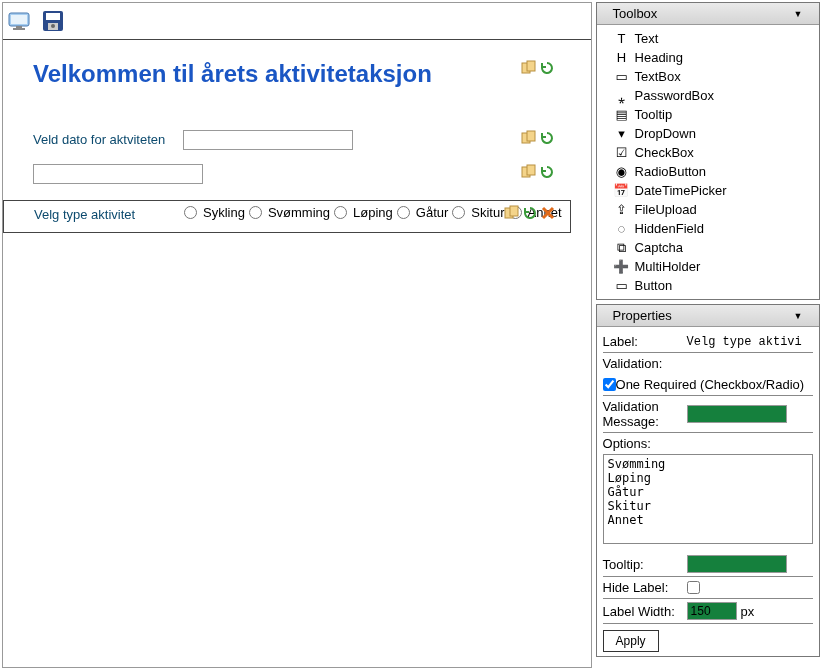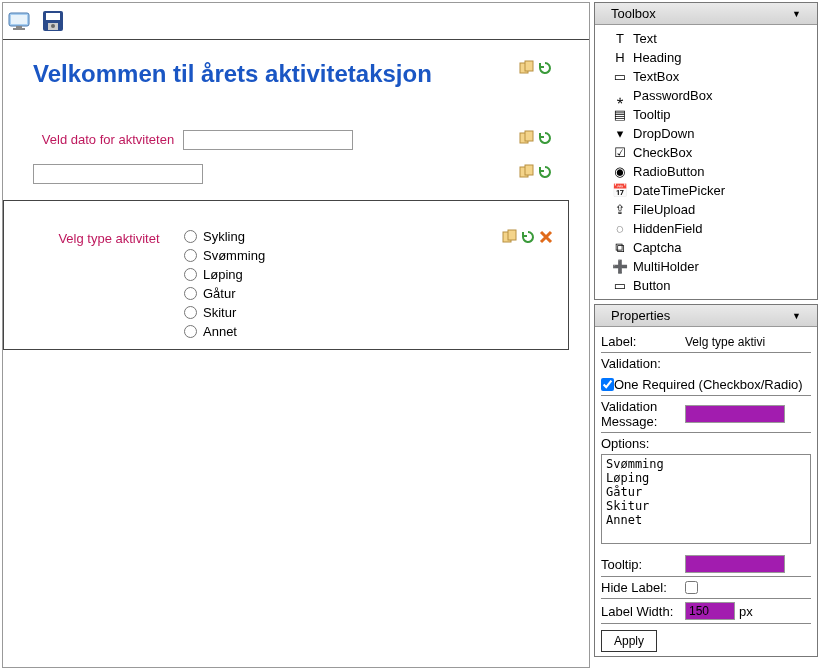--- a/index.html
+++ b/index.html
@@ -7,42 +7,42 @@
 .container { display: flex; width: 820px; height: 670px; }
 .left-panel { flex: 1; border: 1px solid #999; margin: 2px; }
 .right-panel { width: 228px; display: flex; flex-direction: column; }
 
 .toolbar { padding: 4px; display: flex; gap: 4px; border-bottom: 1px solid #444; }
 .toolbar-btn { width: 28px; height: 28px; display: inline-flex; align-items: center; justify-content: center; cursor: pointer; }
 
 .canvas { padding: 20px 30px; position: relative; }
 .form-heading { color: #1a56c4; font-size: 24px; font-weight: bold; margin-bottom: 28px; }
 .form-row { display: flex; align-items: flex-start; margin-bottom: 14px; position: relative; }
-.form-label { width: 150px; font-size: 13px; color: #be185d; padding-top: 2px; text-align: center; }
+.form-label { width: 150px; font-size: 13px; color: #0c4a6e; padding-top: 2px; }
 .form-input { border: 1px solid #999; padding: 2px; font-size: 12px; width: 170px; height: 20px; }
 .row-icons { position: absolute; right: 6px; top: 0; display: flex; gap: 2px; }
 .ico { width: 16px; height: 16px; display: inline-block; }
 
-.selected-box { border: 1px solid #444; padding: 28px 8px 10px 30px; position: relative; margin-left: -30px; margin-right: -10px; margin-top: 16px; }
-.radio-list { display: flex; flex-direction: column; gap: 4px; }
+.selected-box { border: 1px solid #444; padding: 4px 8px 10px 30px; position: relative; margin-left: -30px; margin-right: -10px; margin-top: 16px; }
+.radio-list { display: flex; flex-direction: row; gap: 4px; }
 .radio-item { display: flex; align-items: center; gap: 6px; font-size: 13px; }
 .radio-item input { margin: 0; }
 
 .panel { border: 1px solid #777; margin: 2px; }
 .panel-header { background: linear-gradient(#eaeaea,#d4d4d4); border-bottom: 1px solid #999; padding: 3px 16px; font-size: 13px; display: flex; justify-content: space-between; align-items: center; }
 .panel-header .tri { font-size: 9px; }
 .panel-body { padding: 4px 6px; background: #fff; }
 
 .tool-item { display: flex; align-items: center; gap: 6px; padding: 2px 0 2px 12px; font-size: 13px; cursor: pointer; }
 .tool-ico { width: 14px; height: 14px; display: inline-flex; align-items: center; justify-content: center; }
 
 .prop-row { display: flex; align-items: center; padding: 3px 0; border-bottom: 1px solid #888; font-size: 13px; gap: 4px; }
 .prop-label { width: 80px; }
-.prop-input { border: 1px solid #999; padding: 1px 3px; font-size: 12px; width: 100px; height: 18px; background: #a21caf; }
-.prop-text { font-size: 12px; }
+.prop-input { border: 1px solid #999; padding: 1px 3px; font-size: 12px; width: 100px; height: 18px; background: #15803d; }
+.prop-text { font-size: 12px; font-family: Liberation Mono, monospace; }
 .options-box { width: 210px; height: 90px; border: 1px solid #888; overflow-y: scroll; font-family: monospace; font-size: 12px; padding: 2px; }
 .option-line { padding: 0 2px; }
 .apply-btn { border: 1px solid #333; padding: 3px 12px; margin-top: 6px; font-size: 12px; background: #fff; cursor: pointer; }
 .checkbox-cell { display: flex; align-items: center; }
 </style>
 </head>
 <body>
 
 <div class="container">
   <div class="left-panel">

